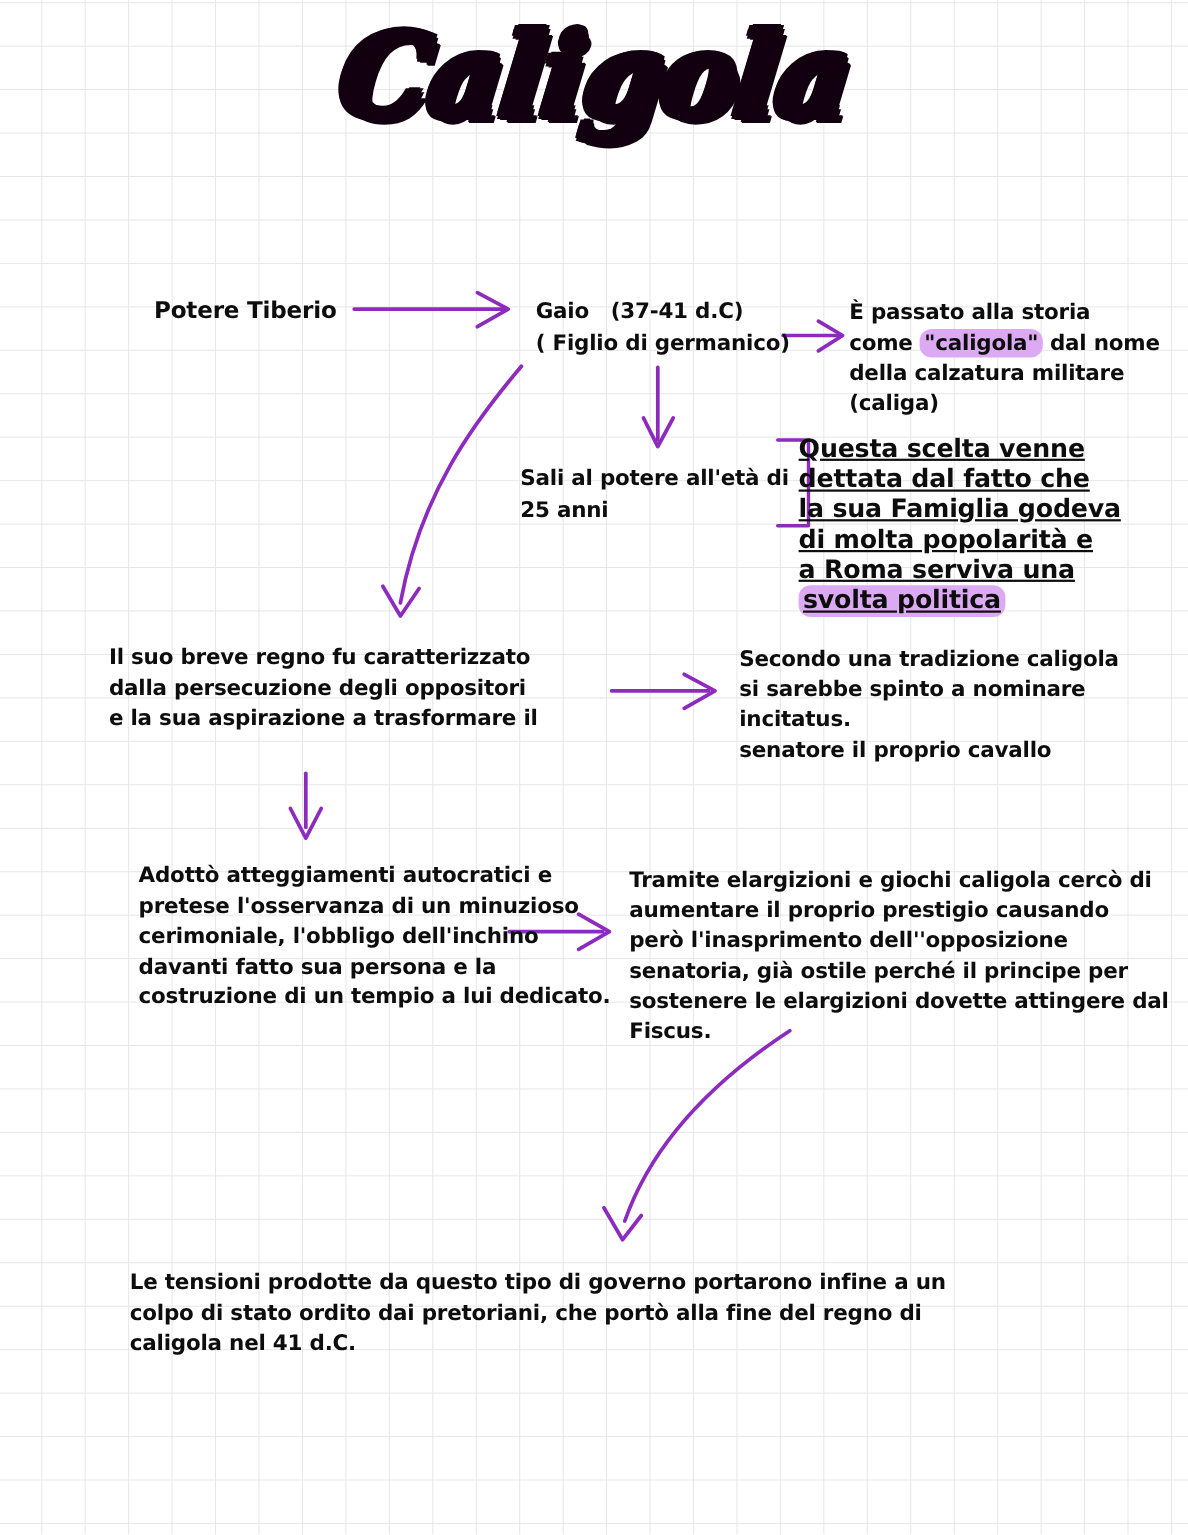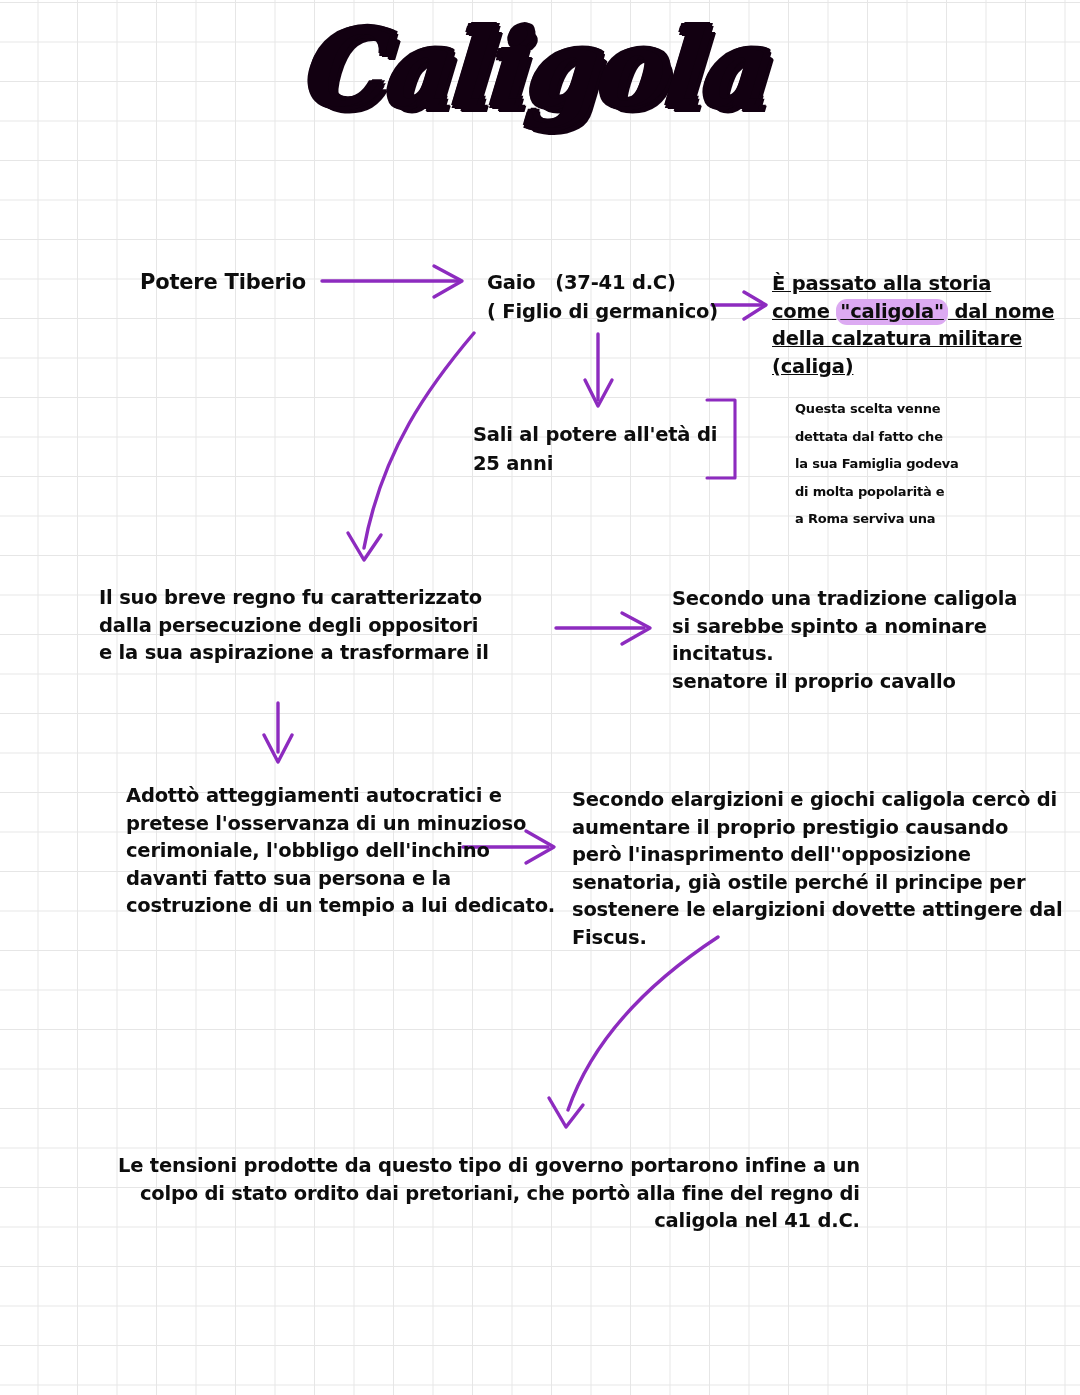--- a/index.html
+++ b/index.html
@@ -64,28 +64,28 @@
     z-index: 2;
     color: #0d0d0d;
     font-family: "DejaVu Sans", sans-serif;
     font-weight: bold;
     letter-spacing: -0.2px;
   }
   .note .line { white-space: pre; display: block; }
 
   #note-potere-tiberio { left: 140px; top: 268px; font-size: 21px; line-height: 28px; }
   #note-gaio          { left: 487px; top: 268px; font-size: 19.5px; line-height: 29px; }
-  #note-soprannome    { left: 772px; top: 270px; font-size: 19.5px; line-height: 27.5px; text-decoration: underline; }
+  #note-soprannome    { left: 772px; top: 270px; font-size: 19.5px; line-height: 27.5px; }
   #note-sali-potere   { left: 473px; top: 420px; font-size: 19.5px; line-height: 29px; }
-  #note-scelta        { left: 795px; top: 395px; font-size: 13px; line-height: 27.5px; }
+  #note-scelta        { left: 726px; top: 395px; font-size: 23px; line-height: 27.5px; text-decoration: underline; }
   #note-regno-breve   { left: 99px;  top: 584px; font-size: 19.5px; line-height: 27.5px; }
   #note-incitatus     { left: 672px; top: 585px; font-size: 19.5px; line-height: 27.5px; }
   #note-autocratico   { left: 90px;  top: 782px; font-size: 19.5px; line-height: 27.5px; margin-left: 36px; }
   #note-elargizioni   { left: 572px; top: 786px; font-size: 19.5px; line-height: 27.5px; }
-  #note-fine-regno    { left: 118px; top: 1152px; font-size: 19.5px; line-height: 27.5px; text-align: right; }
+  #note-fine-regno    { left: 118px; top: 1152px; font-size: 19.5px; line-height: 27.5px; }
 
   
   .hl {
     background-color: #dcaaf2;
     border-radius: 11px;
     padding: 1px 4px 2px 4px;
     box-decoration-break: clone;
     -webkit-box-decoration-break: clone;
   }
 
@@ -177,20 +177,21 @@
   <span class="line">Sali al potere all'età di</span>
   <span class="line">25 anni</span>
 </div>
 
 <div class="note" id="note-scelta">
   <span class="line">Questa scelta venne</span>
   <span class="line">dettata dal fatto che</span>
   <span class="line">la sua Famiglia godeva</span>
   <span class="line">di molta popolarità e</span>
   <span class="line">a Roma serviva una</span>
+  <span class="line"><span class="hl">svolta politica</span></span>
 </div>
 
 <div class="note" id="note-regno-breve">
   <span class="line">Il suo breve regno fu caratterizzato</span>
   <span class="line">dalla persecuzione degli oppositori</span>
   <span class="line">e la sua aspirazione a trasformare il</span>
 </div>
 
 <div class="note" id="note-incitatus">
   <span class="line">Secondo una tradizione caligola</span>
@@ -201,21 +202,21 @@
 
 <div class="note" id="note-autocratico">
   <span class="line">Adottò atteggiamenti autocratici e</span>
   <span class="line">pretese l'osservanza di un minuzioso</span>
   <span class="line">cerimoniale, l'obbligo dell'inchino</span>
   <span class="line">davanti fatto sua persona e la</span>
   <span class="line">costruzione di un tempio a lui dedicato.</span>
 </div>
 
 <div class="note" id="note-elargizioni">
-  <span class="line">Secondo elargizioni e giochi caligola cercò di</span>
+  <span class="line">Tramite elargizioni e giochi caligola cercò di</span>
   <span class="line">aumentare il proprio prestigio causando</span>
   <span class="line">però l'inasprimento dell''opposizione</span>
   <span class="line">senatoria, già ostile perché il principe per</span>
   <span class="line">sostenere le elargizioni dovette attingere dal</span>
   <span class="line">Fiscus.</span>
 </div>
 
 <div class="note" id="note-fine-regno">
   <span class="line">Le tensioni prodotte da questo tipo di governo portarono infine a un</span>
   <span class="line">colpo di stato ordito dai pretoriani, che portò alla fine del regno di</span>

